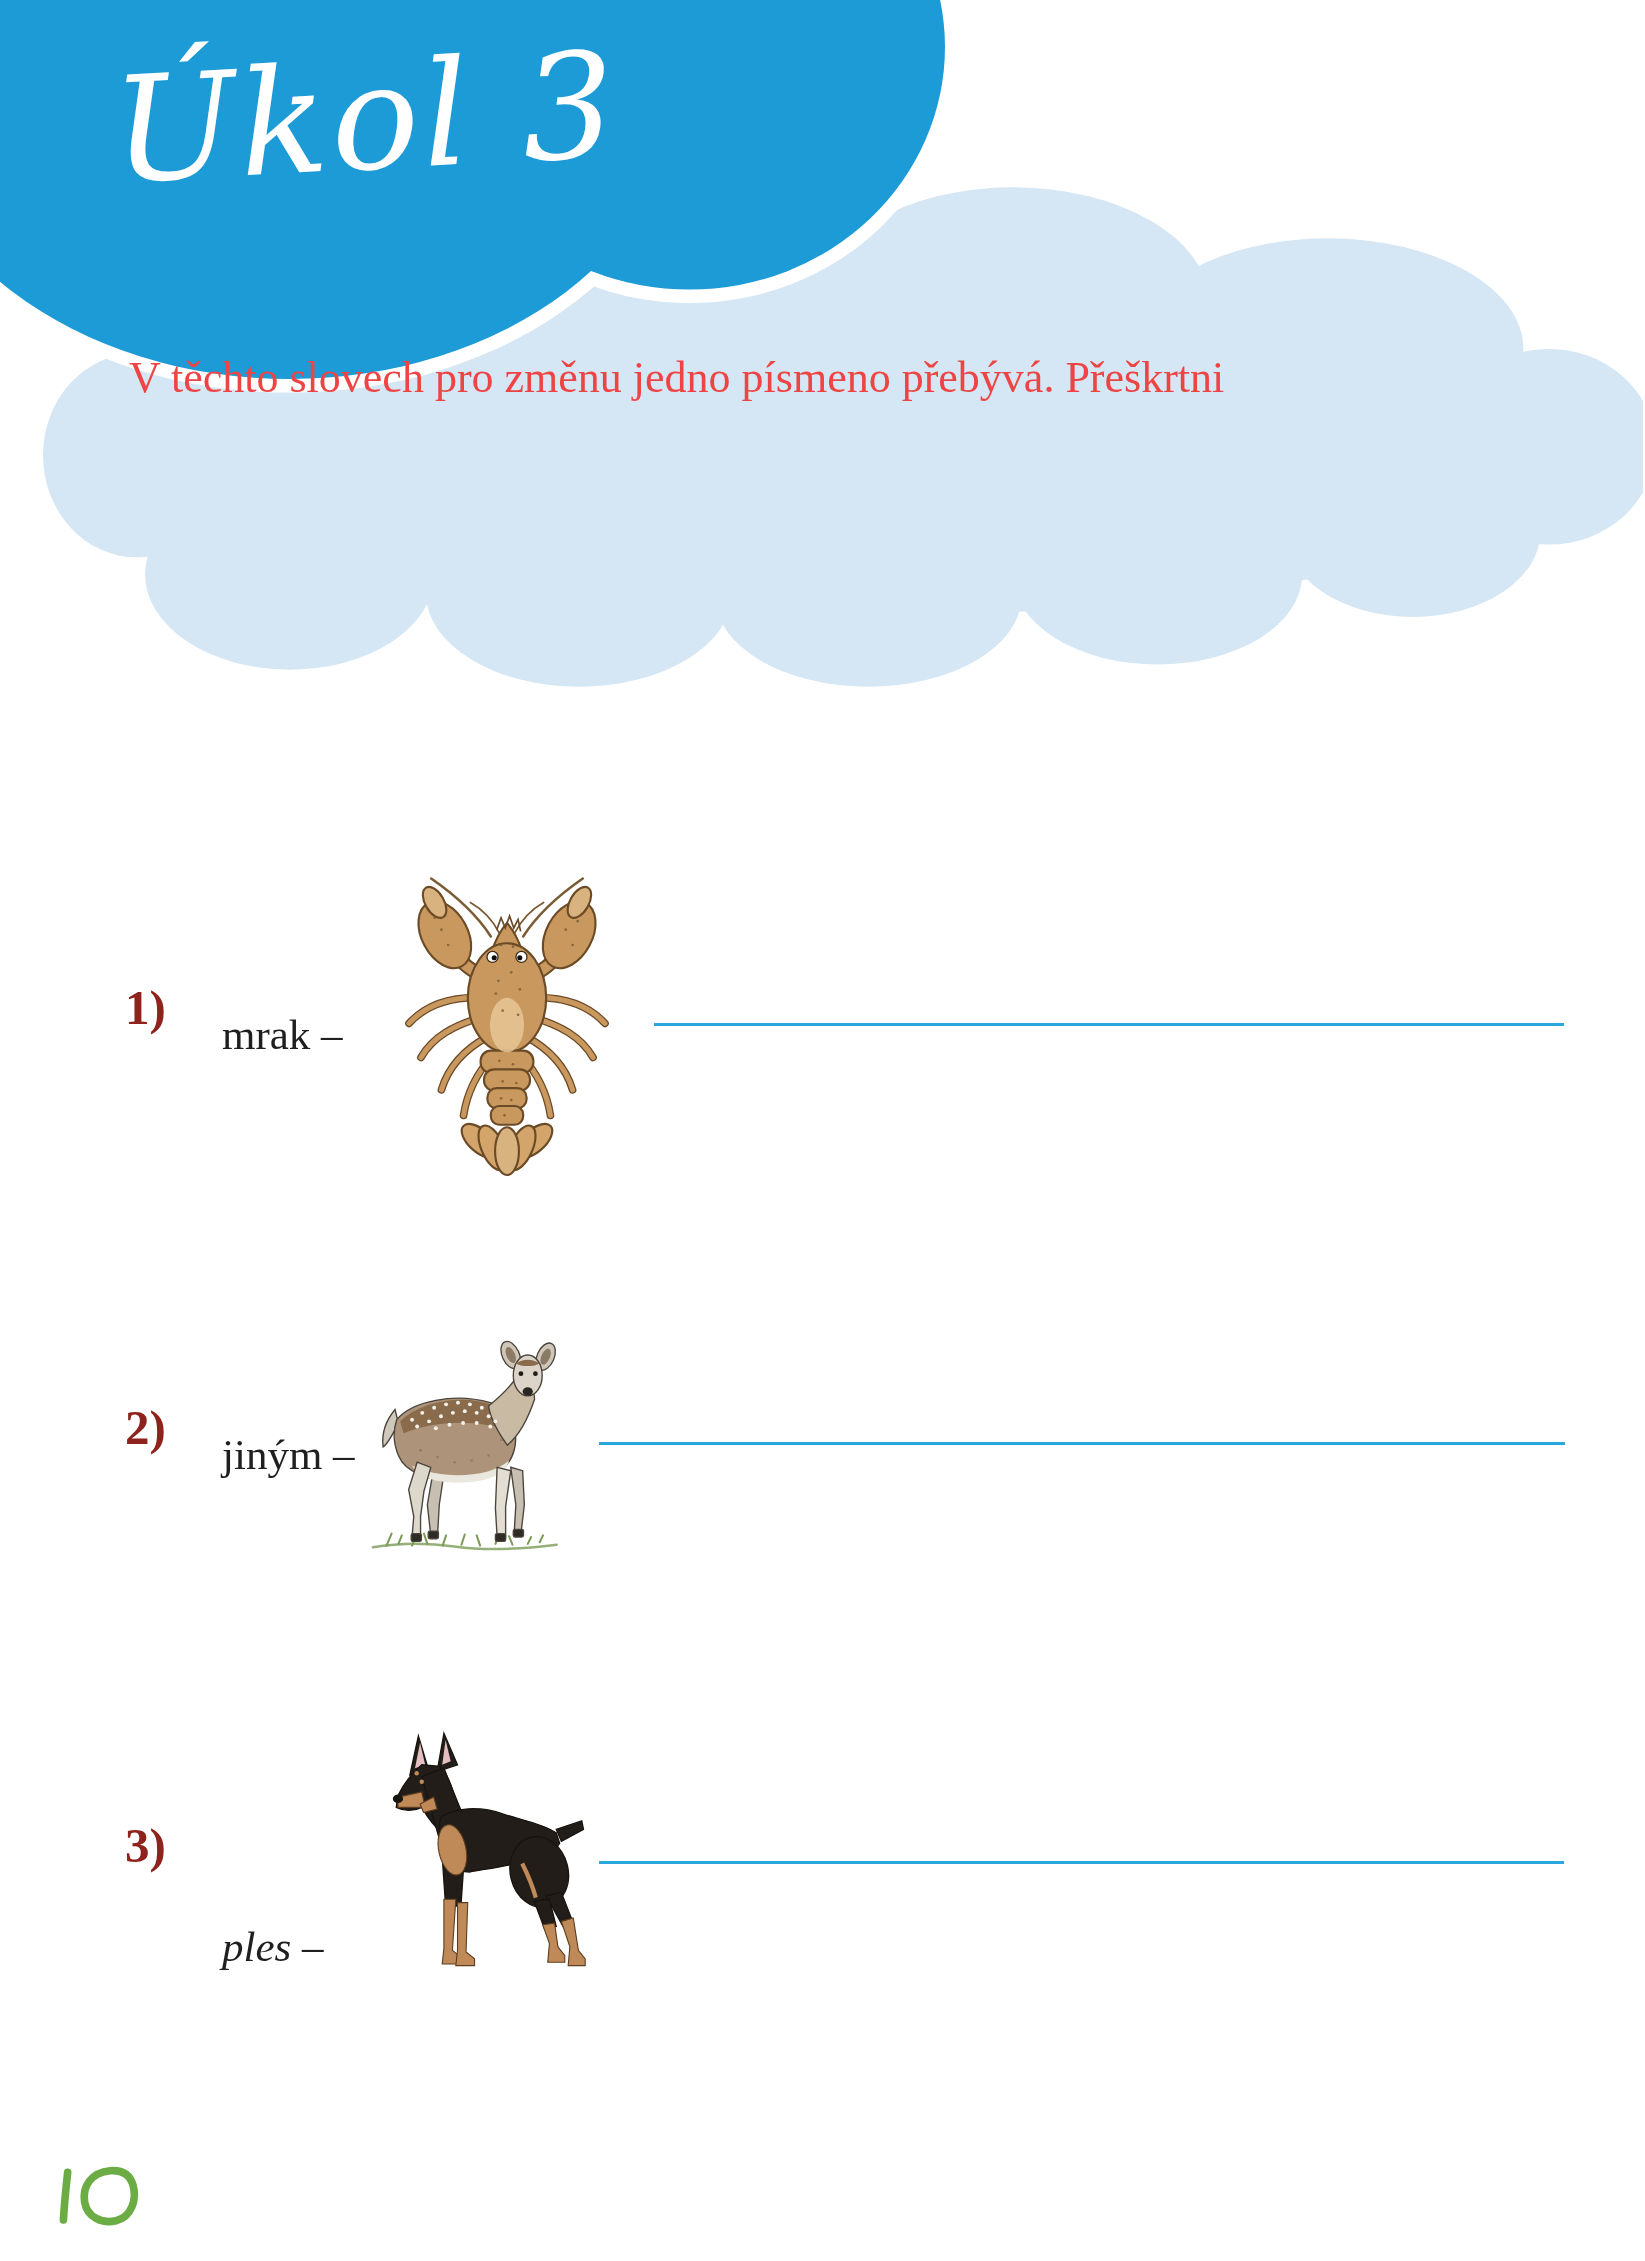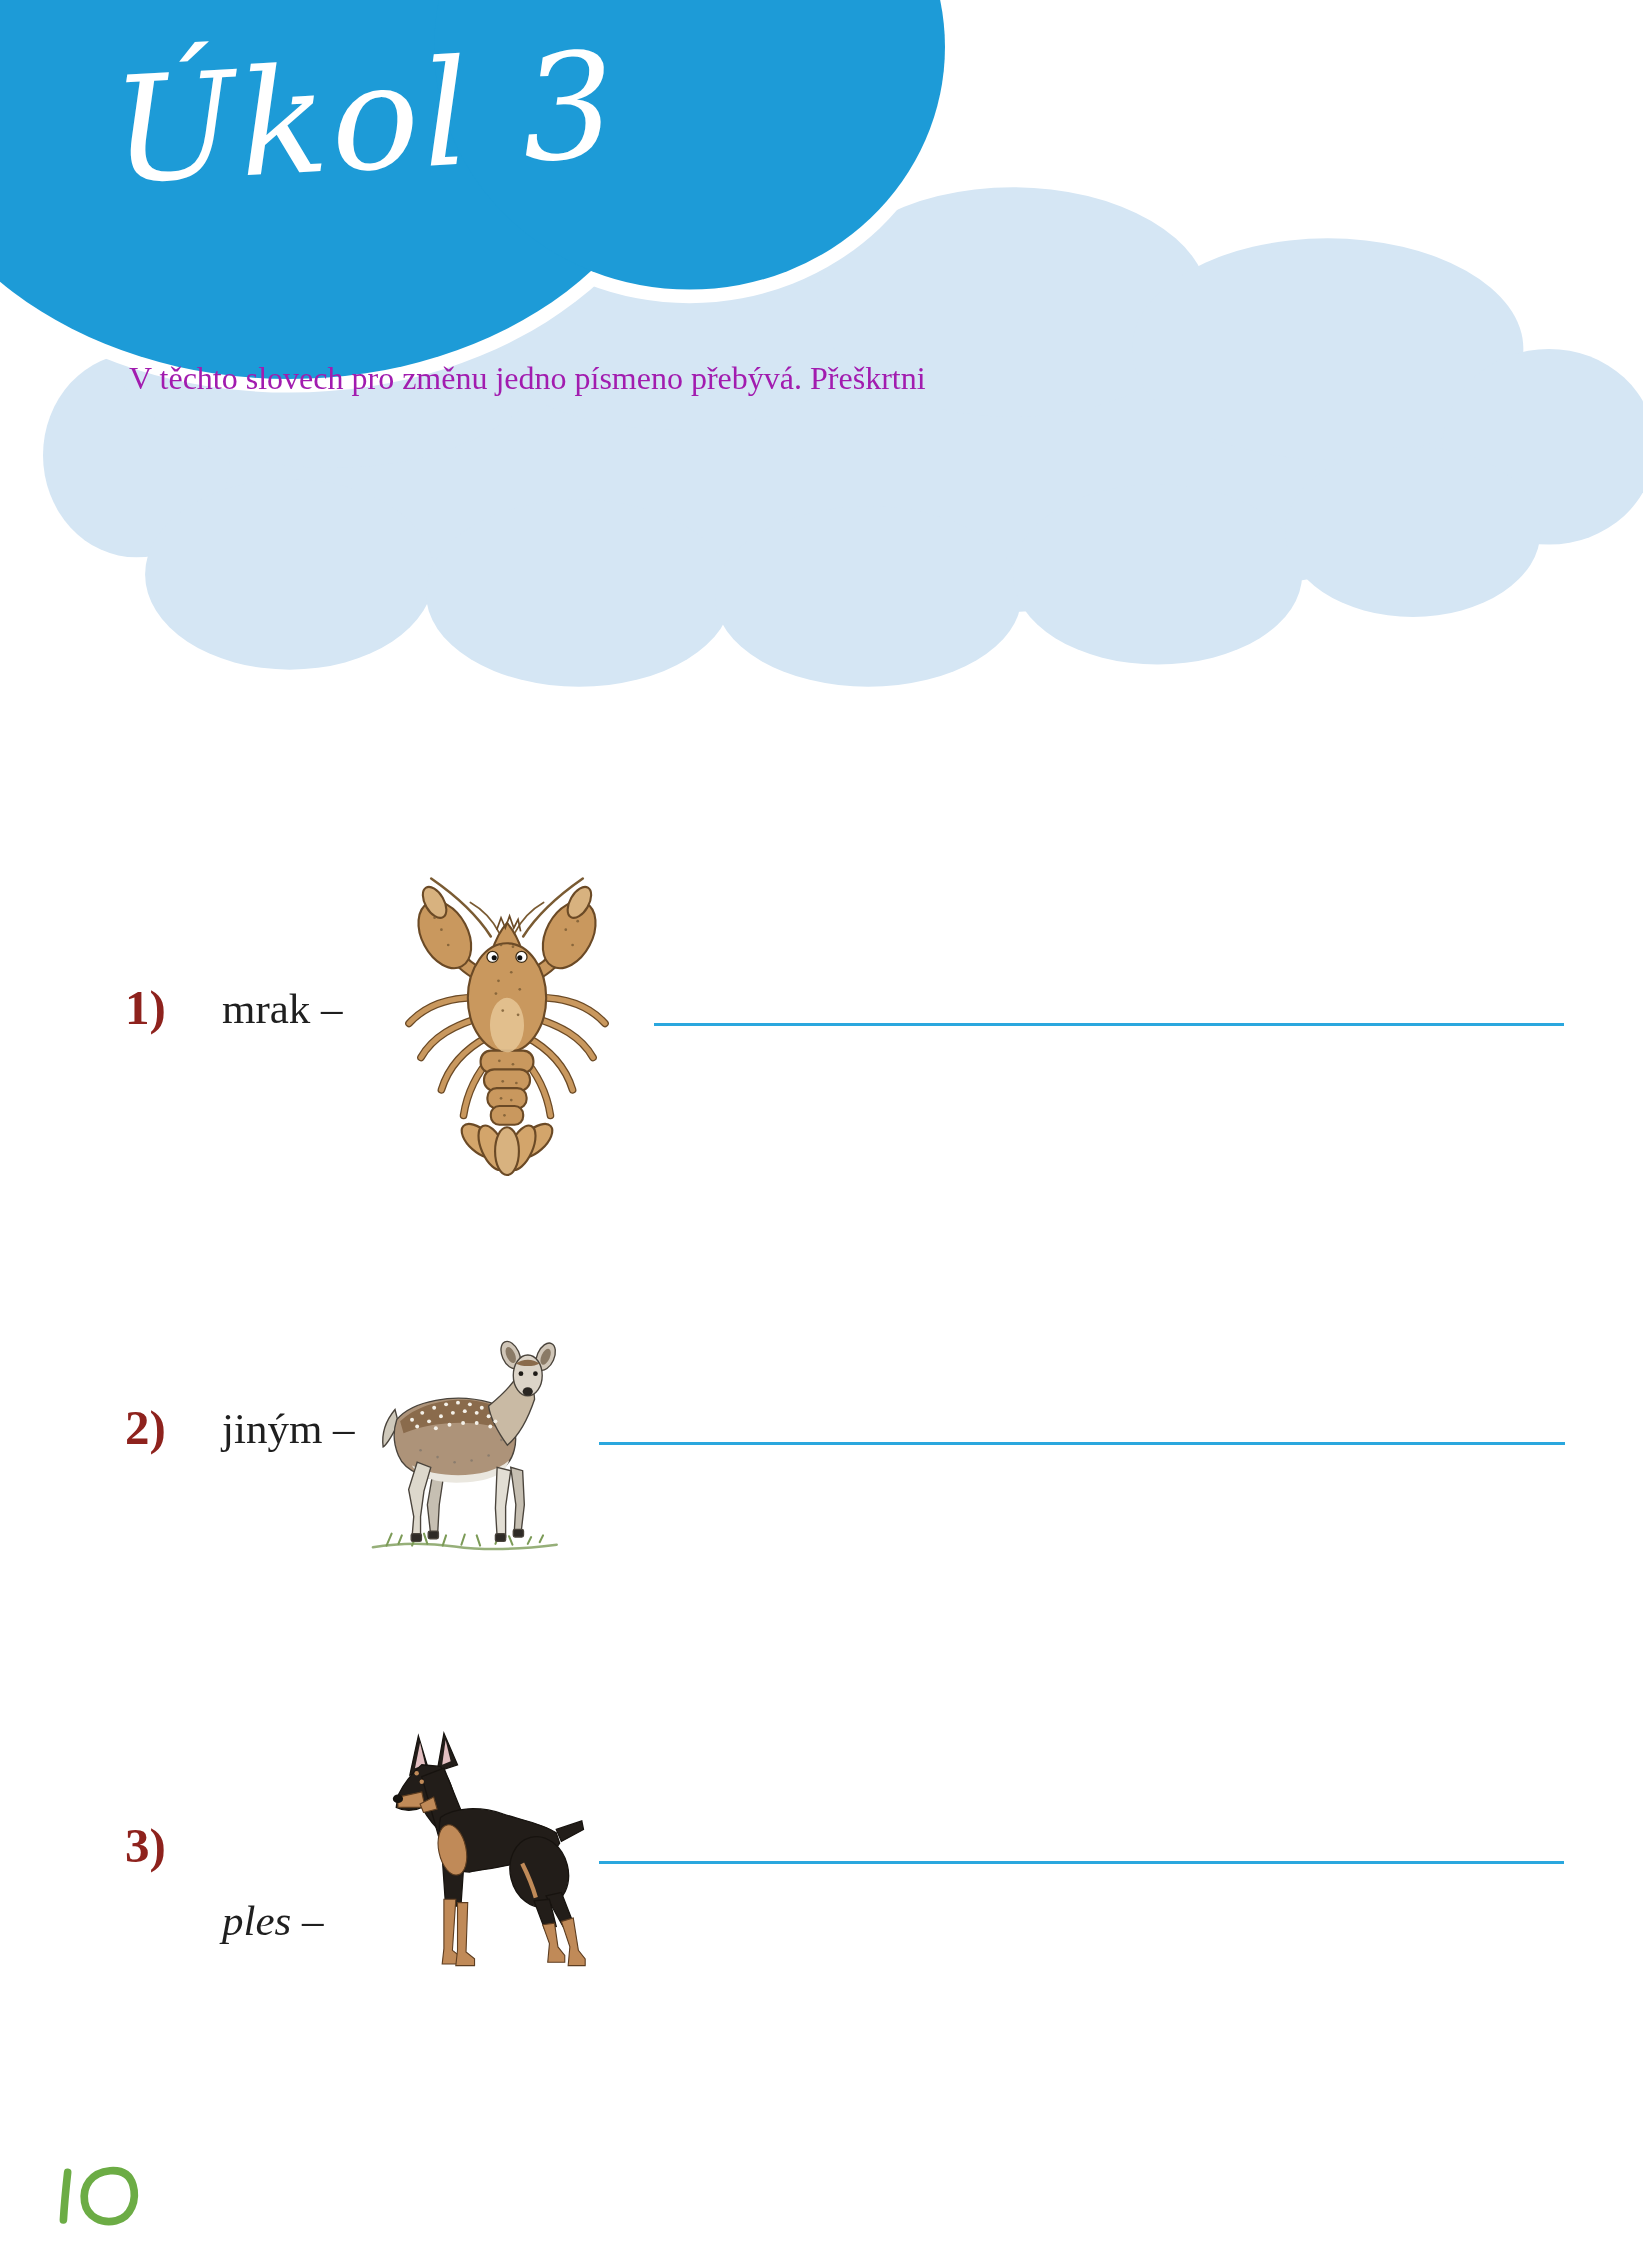--- a/index.html
+++ b/index.html
@@ -13,30 +13,30 @@
   
   .title {
     position:absolute; left:109px; top:58px; z-index:3;
     font-family:"DejaVu Serif", serif; font-style:italic;
     font-size:146px; line-height:1; color:#ffffff; letter-spacing:3.4px;
     transform:rotate(-3deg); transform-origin:left top; white-space:nowrap;
   }
   
   .instructions {
     position:absolute; left:129px; top:344px; width:1430px; z-index:3;
-    color:#a21caf; font-size:32px; line-height:68px; white-space:nowrap;
+    color:#ef4444; font-size:44px; line-height:68px; white-space:nowrap;
   }
   
   .item-number {
     position:absolute; left:125px; z-index:4; color:#8E221D;
     font-weight:bold; font-size:49px; line-height:51px;
   }
   .item-word {
     position:absolute; left:222px; z-index:4; color:#1F1F1F;
-    font-size:43px; line-height:48px; white-space:nowrap;
+    font-size:43px; line-height:48px; white-space:nowrap;margin-top:26px;
   }
   .answer-line { position:absolute; height:3.4px; background:#2AA7DE; z-index:4; }
   .illustration { position:absolute; z-index:4; }
   #num-1  { top:982px; }   #word-1 { top:985px; }
   #num-2  { top:1402px; }   #word-2 { top:1405px; }
   #num-3  { top:1820px; }   #word-3 { top:1897px;font-style:italic; }
   #line-1 { left:654px; top:1023px; width:910px; }
   #line-2 { left:599px; top:1442px; width:966px; }
   #line-3 { left:599px; top:1861px; width:965px; }
   #img-crayfish { left:392px; top:870px; width:230px; height:311px; }

